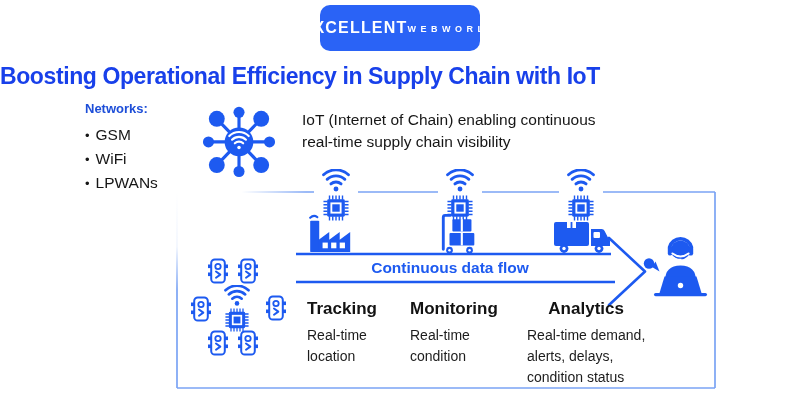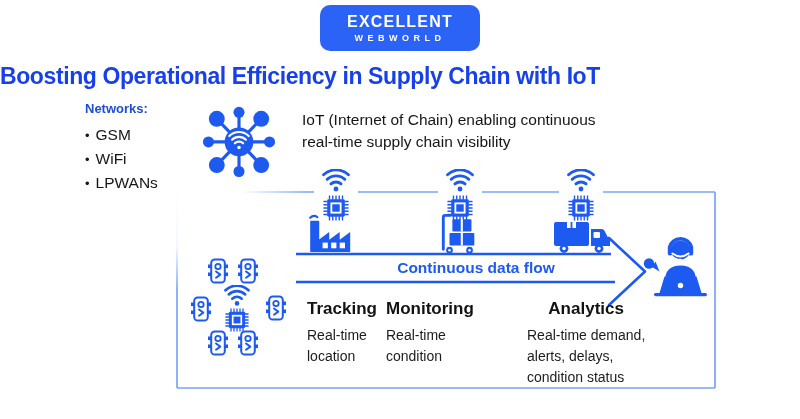--- a/index.html
+++ b/index.html
@@ -8,35 +8,35 @@
     --icon-blue:#1D5AF0;
     --border-blue:#7AA3F4;
     --text-dark:#161616;
   }
   *{margin:0;padding:0;box-sizing:border-box;}
   body{background:#ffffff;font-family:"Liberation Sans",sans-serif;}
   .canvas{position:relative;width:800px;height:419px;background:#fff;overflow:hidden;}
   .abs{position:absolute;}
 
   .logo{left:320px;top:5px;width:160px;height:46px;background:var(--brand-blue);
-        border-radius:10px;color:#fff;display:flex;flex-direction:column;
+        border-radius:10px;color:#fff;display:flex;flex-direction:row;
         align-items:center;justify-content:center;}
   .logo-top{font-size:16px;font-weight:bold;letter-spacing:1.2px;}
   .logo-bottom{font-size:9px;font-weight:bold;letter-spacing:4.5px;margin-top:2px;}
 
   .title{left:0;top:63px;width:100%;text-align:left;font-size:23px;font-weight:bold;
          color:var(--title-blue);letter-spacing:-0.4px;}
 
   .networks-heading{left:85px;top:101px;font-size:13px;font-weight:bold;color:#1d4ed8;}
   .net-item{left:85px;font-size:15.5px;color:var(--text-dark);}
   .net-bullet{margin-right:6px;font-size:13px;}
 
   .intro{left:302px;top:109px;width:360px;font-size:15.5px;line-height:22px;color:var(--text-dark);}
 
-  .flow-label{left:380px;top:259px;width:192px;text-align:center;font-size:15.5px;
+  .flow-label{left:354px;top:259px;width:192px;text-align:center;font-size:15.5px;
               font-weight:bold;color:var(--icon-blue);}
 
   .halo{background:#fff;z-index:2;}
   .z1{z-index:1;} .z3{z-index:3;}
 
   .stage{top:299px;z-index:3;}
   .stage-title{font-size:17px;font-weight:bold;color:#121212;text-align:center;}
   .stage-desc{margin-top:6px;font-size:14px;line-height:21px;color:#1c1c1c;}
 </style>
 </head>
@@ -255,21 +255,21 @@
     <rect x="12" y="61" width="53" height="3.2" rx="1.6" fill="#1D5AF0"></rect>
   </svg>
 
   <div class="abs stage" style="left:307px">
     <div class="stage-title">Tracking</div>
     <div class="stage-desc">
       <div>Real-time</div>
       <div>location</div>
     </div>
   </div>
-  <div class="abs stage" style="left:386px">
+  <div class="abs stage" style="left:410px">
     <div class="stage-title">Monitoring</div>
     <div class="stage-desc">
       <div>Real-time</div>
       <div>condition</div>
     </div>
   </div>
   <div class="abs stage" style="left:527px">
     <div class="stage-title">Analytics</div>
     <div class="stage-desc">
       <div>Real-time demand,</div>

